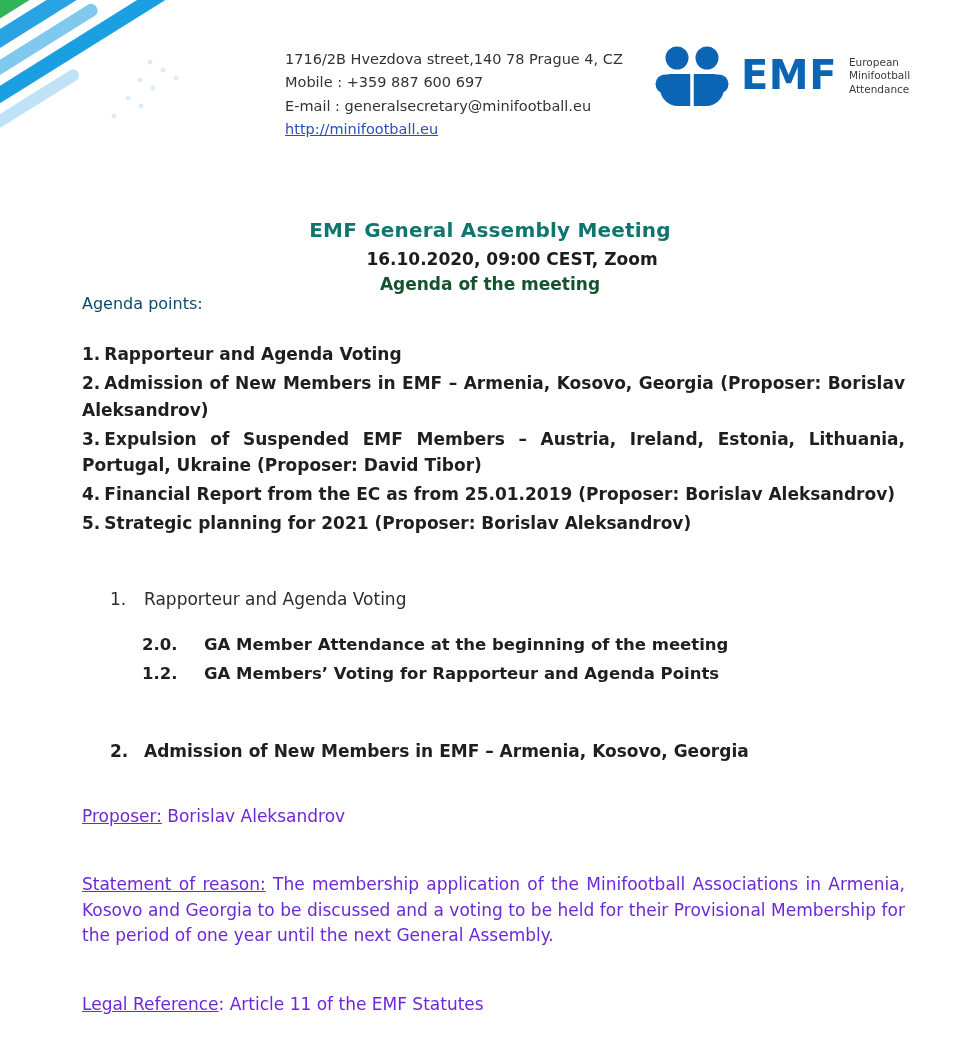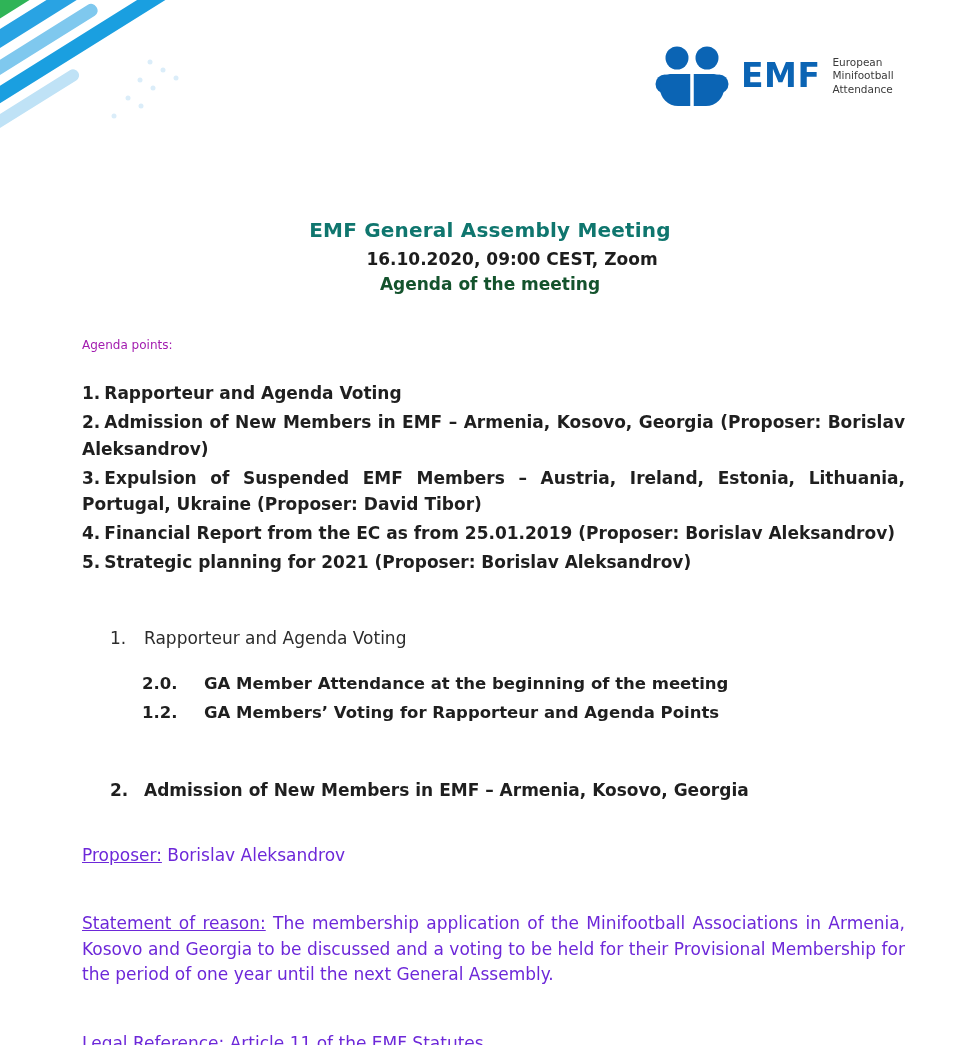--- a/index.html
+++ b/index.html
@@ -56,21 +56,21 @@
     display: flex;
     align-items: center;
     gap: 12px;
   }
   .logo-mark {
     width: 74px;
     height: 62px;
   }
   .logo-emf {
     font-family: "DejaVu Sans", "Liberation Sans", sans-serif;
-    font-size: 33px;
+    font-size: 40px;
     font-weight: bold;
     color: #0b64b4;
     letter-spacing: 0.5px;
     line-height: 1;
   }
   .logo-words {
     font-size: 10.5px;
     line-height: 1.28;
     color: #3a3a3a;
     padding-top: 2px;
@@ -99,23 +99,22 @@
     font-weight: bold;
     color: #14532d;
     margin-top: 5px;
   }
 
   
   .doc-body {
     padding: 0 75px 0 82px;
   }
   .agenda-label {
-    font-size: 12px;
-    color: #a21caf;
-    margin-top: 44px;
+    font-size: 16px;
+    color: #0c4a6e;
   }
   .agenda-list {
     margin-top: 28px;
     font-size: 17px;
     font-weight: bold;
     color: #1f1f1f;
     line-height: 1.58;
     text-align: justify;
   }
   .agenda-list .item {
@@ -192,20 +191,26 @@
       <circle cx="153" cy="88" r="2.5"></circle>
       <circle cx="128" cy="98" r="2.5"></circle>
       <circle cx="141" cy="106" r="2.5"></circle>
       <circle cx="114" cy="116" r="2.5"></circle>
     </g>
   </svg>
 </div>
 
 <div class="doc-header">
 
+  <div class="contact-block">
+    <div>1716/2B Hvezdova street,140 78 Prague 4, CZ</div>
+    <div>Mobile : +359 887 600 697</div>
+    <div>E-mail : generalsecretary@minifootball.eu</div>
+    <div class="contact-link">http://minifootball.eu</div>
+  </div>
 
   <div class="logo-block">
     <span class="logo-mark">
       <svg width="74" height="62" viewBox="0 0 74 62" xmlns="http://www.w3.org/2000/svg">
         <circle cx="22" cy="14" r="11.5" fill="#0b64b4"></circle>
         <circle cx="52" cy="14" r="11.5" fill="#0b64b4"></circle>
         <circle cx="10" cy="40" r="9.5" fill="#0b64b4"></circle>
         <circle cx="64" cy="40" r="9.5" fill="#0b64b4"></circle>
         <path d="M15 30 h44 a10 10 0 0 1 10 10 v4 a18 18 0 0 1 -18 18 h-28 a18 18 0 0 1 -18 -18 v-4 a10 10 0 0 1 10 -10 z" fill="#0b64b4"></path>
         <path d="M37 30 v32" stroke="#ffffff" stroke-width="3.5" fill="none"></path>

